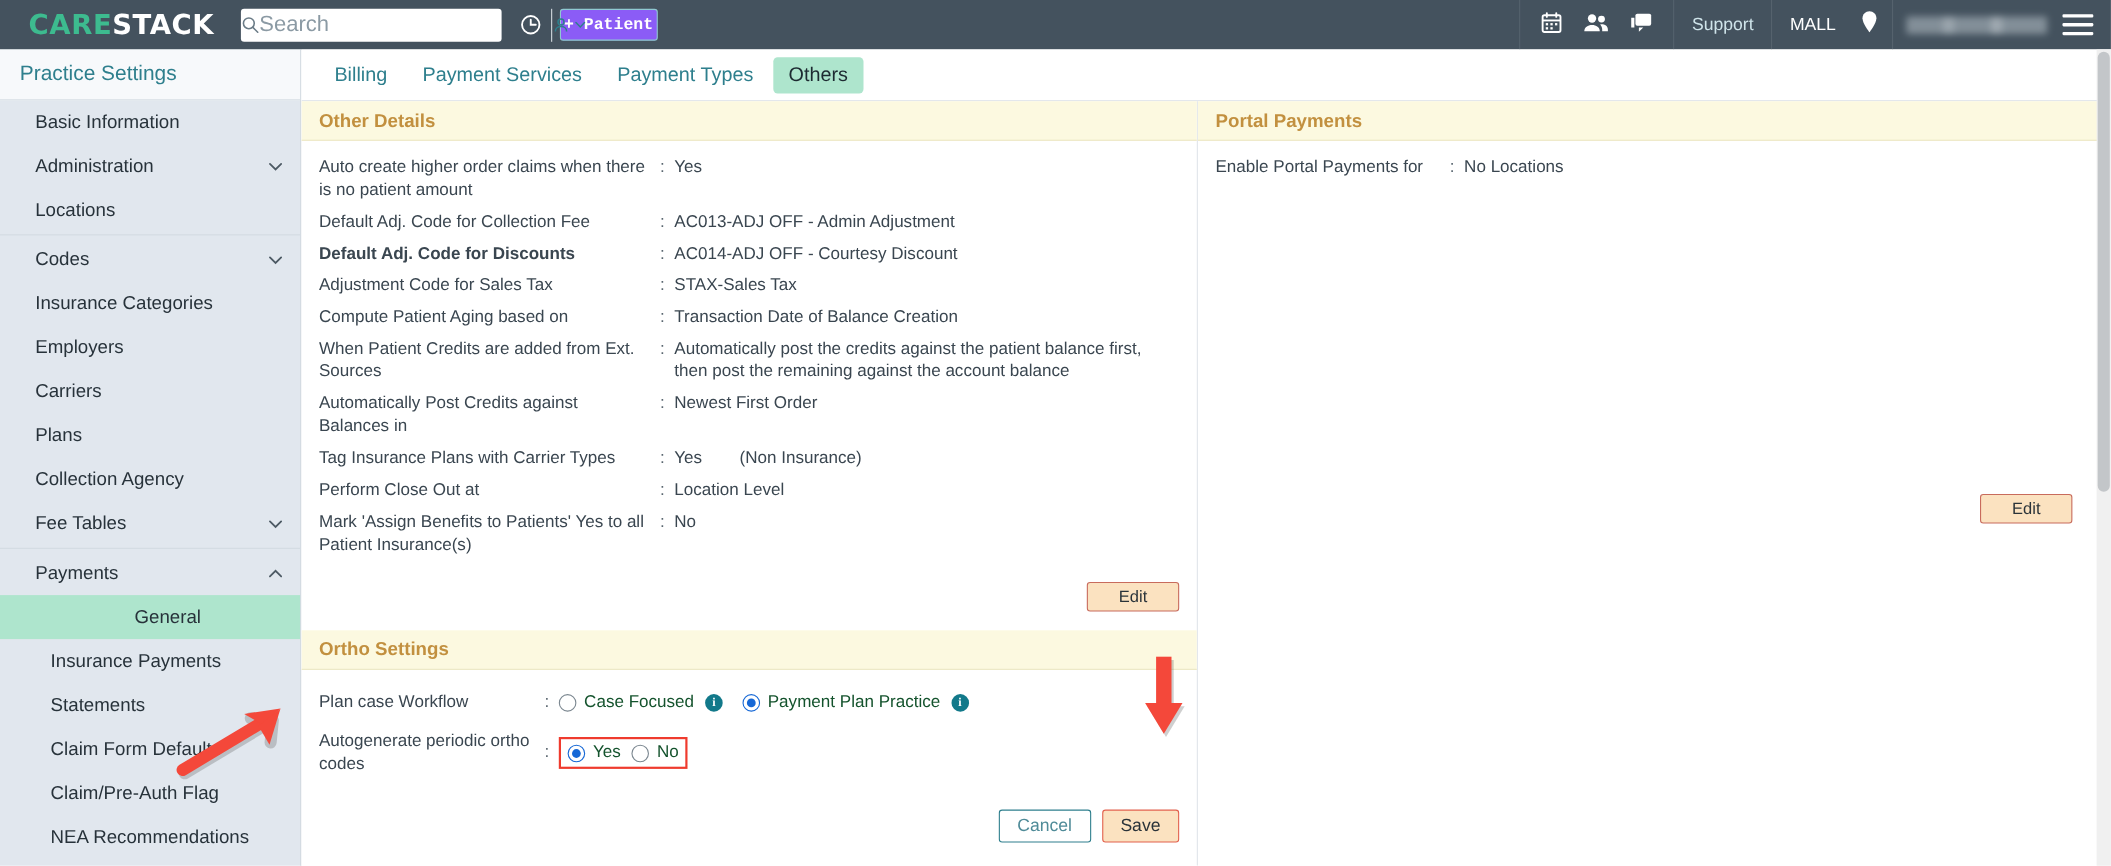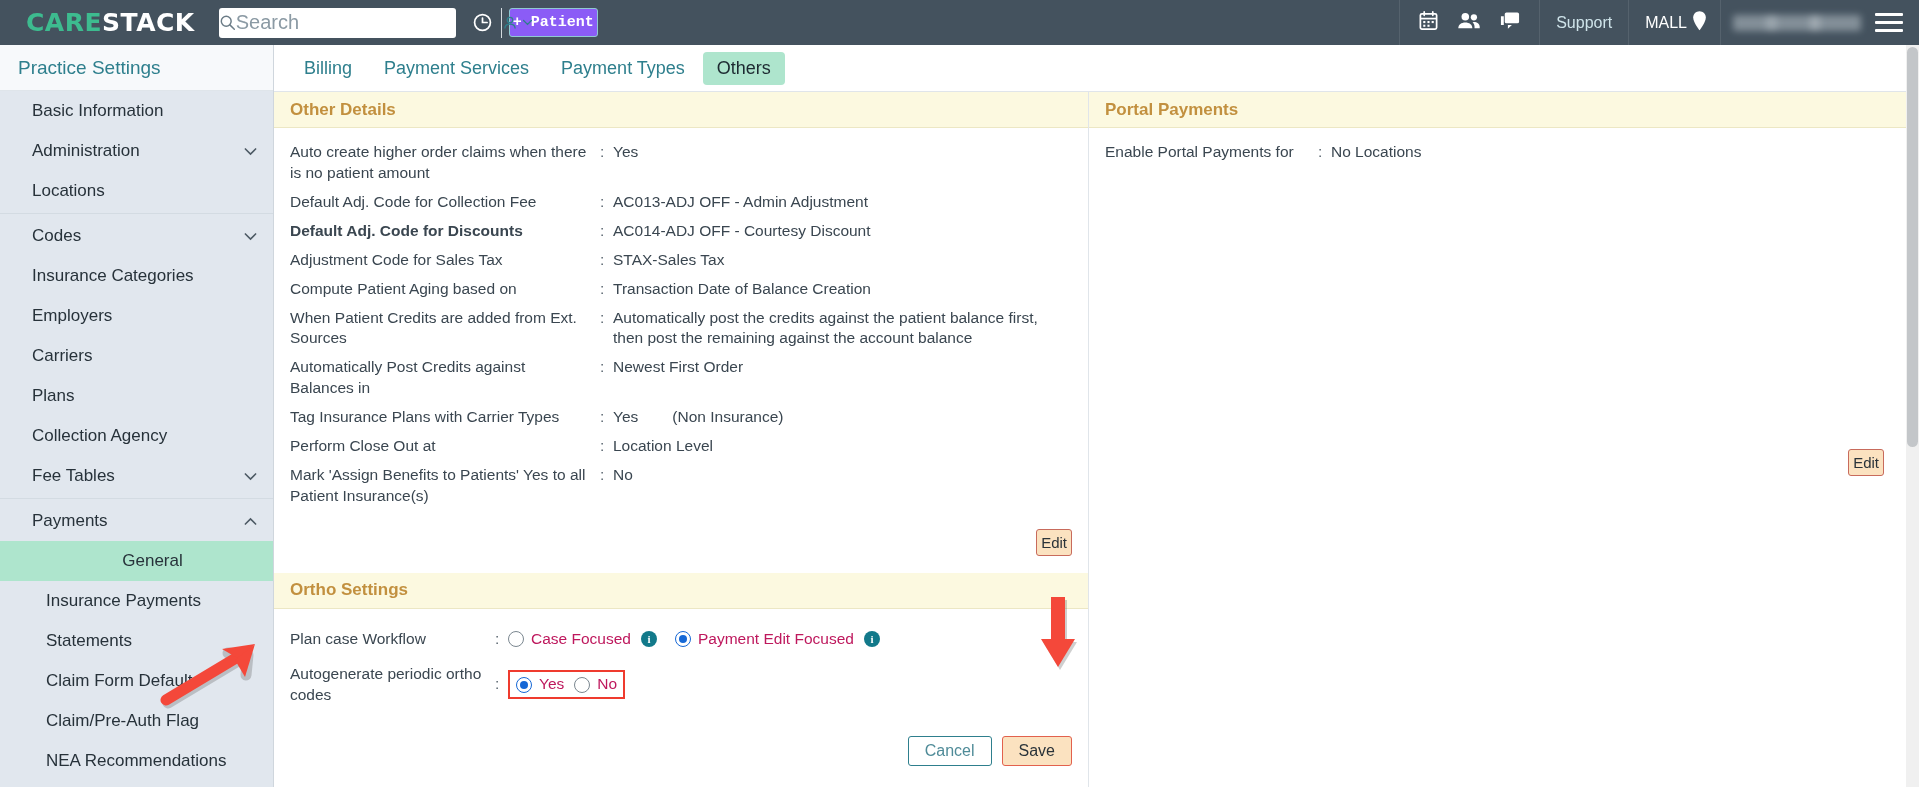--- a/index.html
+++ b/index.html
@@ -71,21 +71,21 @@
     padding: 0 18px; height: 45px; color: #ffffff;
   }
   .hdr-text {
     color: #cfe4ea; font-size: 16px; padding: 0 16px;
     height: 45px; display: flex; align-items: center;
     font-family: "Liberation Sans", sans-serif;
     cursor: pointer;
   }
   .hdr-mall {
     color: #ffffff; font-size: 16px; padding: 0 12px 0 16px;
-    height: 45px; display: flex; align-items: center; gap: 4px;
+    height: 45px; display: flex; align-items: center; gap: 22px;
     cursor: pointer;
   }
   .blur-user {
     width: 128px; height: 16px; margin: 0 14px 0 12px;
     background: linear-gradient(90deg,#8e9aa3 0 26%, #aab4bb 26% 34%, #8e9aa3 34% 60%, #b0b9c0 60% 68%, #8e9aa3 68% 100%);
     filter: blur(3.5px); opacity: .85; border-radius: 2px;
   }
   .burger {
     width: 28px; margin-right: 16px;
     display: flex; flex-direction: column; gap: 5px; cursor: pointer;
@@ -155,21 +155,21 @@
   .row { display: flex; margin-bottom: 8px; font-size: 15.5px; color: #3a4650; line-height: 1.35; }
   .row .k { width: 380px; padding-right: 10px; }
   .row .colon { width: 13px; color: #5a6670; flex: none; }
   .row .v { flex: 1; color: #3a4650; }
   .v .note { margin-left: 34px; }
 
   .btnrow { display: flex; justify-content: flex-end; padding: 10px 16px 0 16px; }
   .btn-edit {
     background: #fbe2c0; border: 1px solid #c86b5c;
     color: #2a3339; font-size: 15px;
-    border-radius: 3px; padding: 4px 4px; cursor: pointer;
+    border-radius: 3px; padding: 4px 28px; cursor: pointer;
     font-family: "Liberation Sans", sans-serif;
   }
   .btn-cancel {
     background: #ffffff; border: 1px solid #2e7f8d;
     color: #4f8b98; font-size: 16px;
     border-radius: 3px; padding: 5px 16px; cursor: pointer;
     font-family: "Liberation Sans", sans-serif;
   }
   .btn-save {
     background: #fbe2c0; border: 1px solid #e2614d;
@@ -184,21 +184,21 @@
     width: 16px; height: 16px; border-radius: 50%;
     border: 1.6px solid #7b8790; background: #fff;
     display: inline-flex; align-items: center; justify-content: center;
     flex: none; cursor: pointer;
   }
   .radio.on { border-color: #1668d6; }
   .radio.on::after {
     content: ""; width: 8px; height: 8px; border-radius: 50%;
     background: #1668d6;
   }
-  .rlabel { margin-left: 7px; margin-right: 10px; font-size: 15.5px; color: #be185d; }
+  .rlabel { margin-left: 7px; margin-right: 10px; font-size: 15.5px; color: #14532d; }
   .info-i {
     width: 16px; height: 16px; border-radius: 50%;
     background: #12798a; color: #fff; font-size: 11px; font-weight: 700;
     display: inline-flex; align-items: center; justify-content: center;
     font-family: "Liberation Serif", serif; cursor: pointer;
   }
   .redbox {
     border: 2.5px solid #ef3b2e;
     padding: 2px 6px; display: inline-flex; align-items: center;
   }
@@ -462,21 +462,21 @@
 
         <div class="row" style="align-items:center;margin-top:6px">
           <div class="k" style="width:205px">Plan case Workflow</div>
           <div class="colon">:</div>
           <div class="v radio-line">
             <span class="radio"></span>
             <span class="rlabel">Case Focused</span>
             <span class="info-i">i</span>
             <span style="width:18px"></span>
             <span class="radio on"></span>
-            <span class="rlabel">Payment Edit Focused</span>
+            <span class="rlabel">Payment Plan Practice</span>
             <span class="info-i">i</span>
           </div>
         </div>
 
         <div class="row" style="align-items:center;margin-top:14px">
           <div class="k" style="width:205px">Autogenerate periodic ortho codes</div>
           <div class="colon">:</div>
           <div class="v">
             <span class="redbox">
               <span class="radio on"></span>

